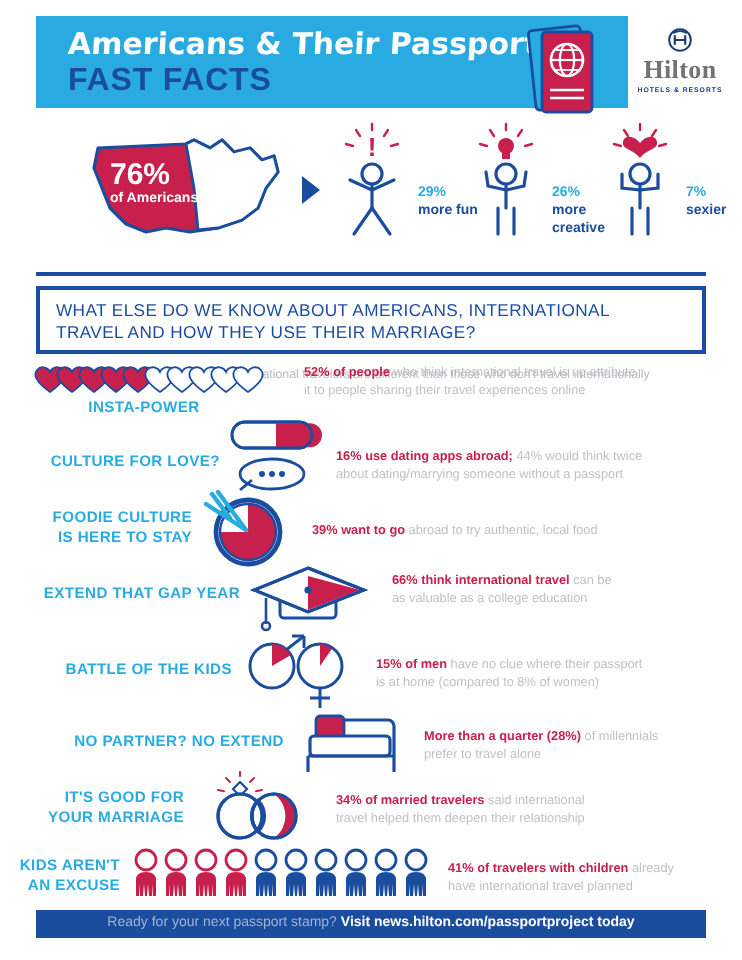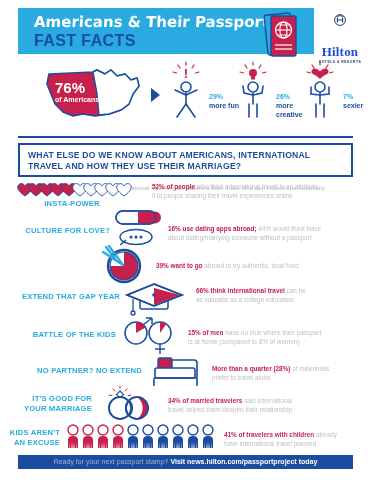--- a/index.html
+++ b/index.html
@@ -31,23 +31,23 @@
     letter-spacing:0.4px;white-space:nowrap;
   }
   .passport-icon{
     position:absolute;left:264px;top:4px;width:36px;height:48px;
   }
   .hilton-logo{
     position:absolute;left:312px;top:6px;width:56px;height:44px;
     text-align:center;
   }
   .hilton-name{
-    color:#1d4ed8;font-size:13px;font-weight:bold;
+    color:#737373;font-size:13px;font-weight:bold;
     font-family:"Liberation Serif", serif;
-    letter-spacing:0.2px;line-height:1;margin-top:18px;
+    letter-spacing:0.2px;line-height:1;margin-top:1px;
   }
   .hilton-tag{
     color:#1B3C73;font-size:3.4px;font-weight:bold;letter-spacing:0.5px;
     margin-top:2px;
   }
 
   
   .topstats{position:absolute;left:0;top:60px;width:371px;height:72px;}
   .map-wrap{position:absolute;left:45px;top:4px;width:100px;height:58px;}
   .map-pct{
@@ -80,21 +80,21 @@
     position:absolute;left:18px;top:136px;width:335px;height:2px;background:#1B4D9E;
   }
 
   
   .qbox{
     position:absolute;left:18px;top:143px;width:335px;height:34px;
     border:2px solid #1B4D9E;box-sizing:border-box;
   }
   .qbox-text{
     position:absolute;left:8px;top:5px;right:22px;
-    color:#1B4D9E;font-size:8.6px;font-weight:bold;line-height:11px;
+    color:#1B4D9E;font-size:8.6px;font-weight:normal;line-height:11px;
     letter-spacing:0.2px;
   }
 
   
   .row{position:absolute;left:0;width:371px;}
   .rlabel{
     position:absolute;color:#29ABE2;font-size:7.6px;font-weight:bold;
     line-height:9.5px;letter-spacing:0.2px;text-align:right;
   }
   .rtext{
@@ -303,20 +303,24 @@
       <circle cx="23" cy="22" r="16" fill="#ffffff" stroke="#1B4D9E" stroke-width="2.4"></circle>
       <path d="M23 22 L23 8 A14 14 0 1 1 9 22 Z" fill="#C8204D"></path>
       <circle cx="23" cy="22" r="14" fill="none" stroke="#1B4D9E" stroke-width="1.2"></circle>
       <g stroke="#29ABE2" stroke-width="2.2" stroke-linecap="round">
         <line x1="8" y1="2" x2="22" y2="21"></line>
         <line x1="2" y1="8" x2="22" y2="21"></line>
         <line x1="5" y1="3" x2="14" y2="15"></line>
       </g>
     </svg>
   </div>
+  <div class="rlabel" style="left:6px;top:10px;width:90px;">
+    <span>FOODIE CULTURE</span><br>
+    <span>IS HERE TO STAY</span>
+  </div>
   <div class="rtext" style="left:156px;top:17px;width:212px;">
     <b>39% want to go</b><span> abroad to try authentic, local food</span>
   </div>
 </div>
 
 <div class="row" style="top:282px;height:34px;">
   <div class="ricon" style="left:126px;top:0px;">
     <svg width="62" height="34" viewBox="0 0 62 34">
       <rect x="14" y="14" width="28" height="13" rx="2" fill="#ffffff" stroke="#1B4D9E" stroke-width="1.5"></rect>
       <path d="M28 2 L56 13 L28 24 L1 13 Z" fill="#ffffff" stroke="#1B4D9E" stroke-width="1.5"></path>

